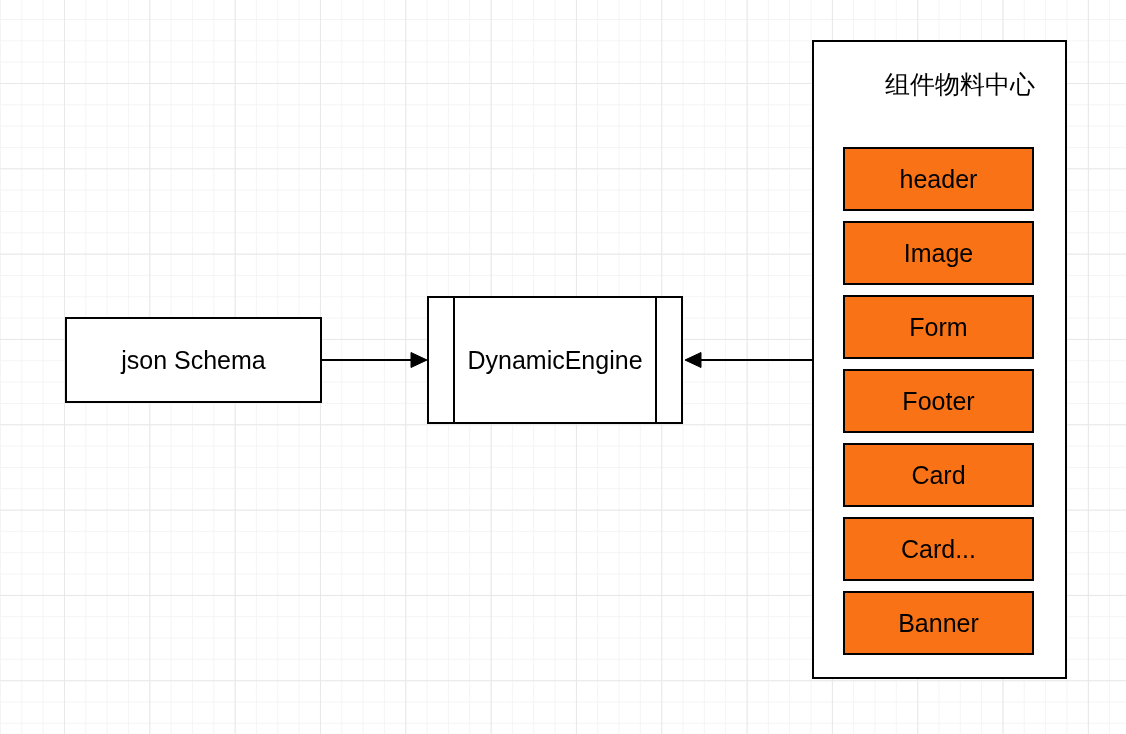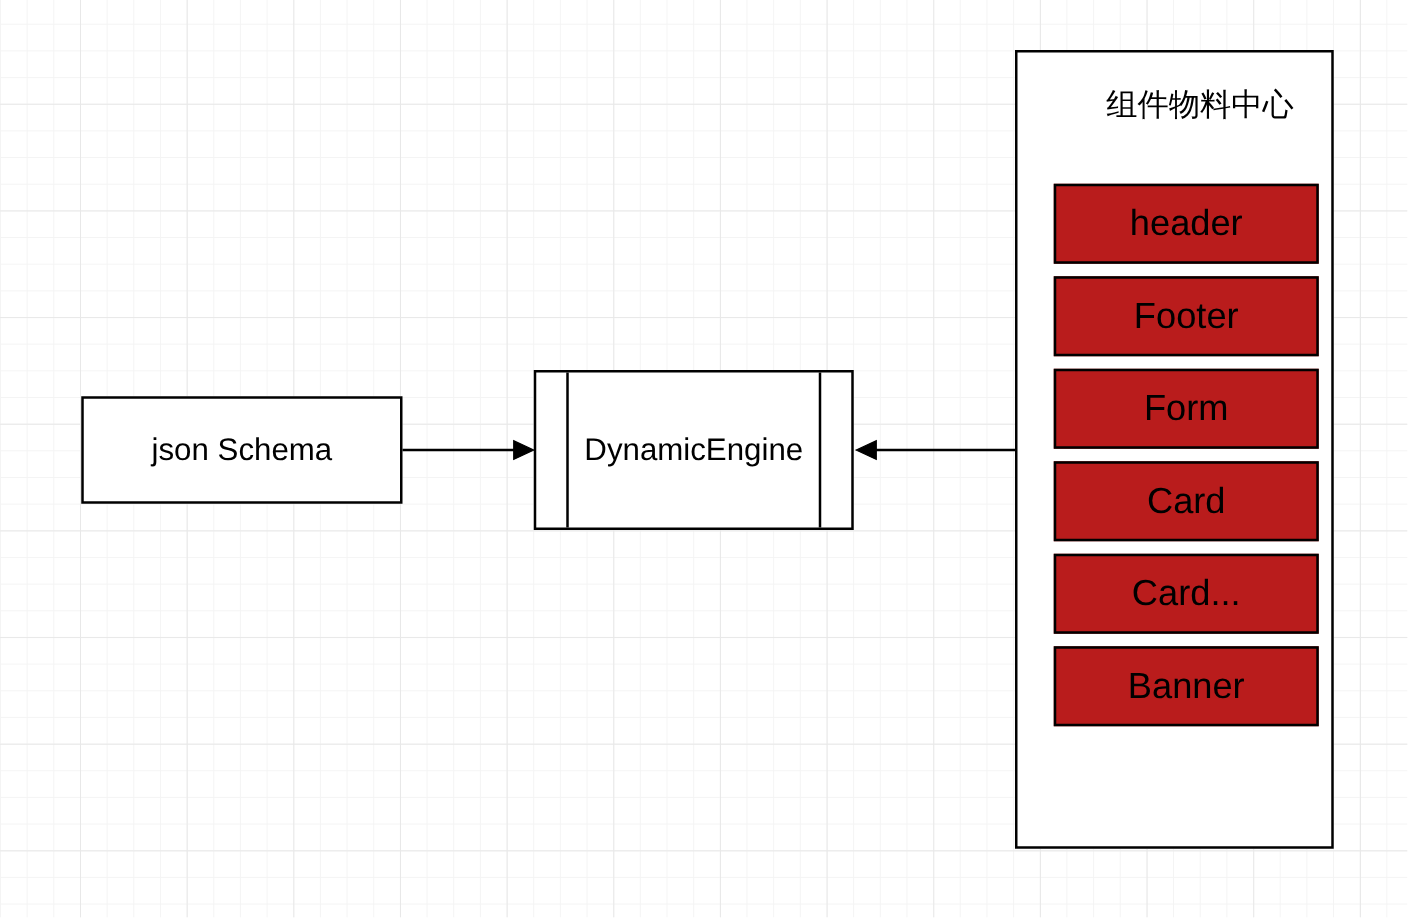--- a/index.html
+++ b/index.html
@@ -65,28 +65,28 @@
   }
   .panel-items {
     position: absolute;
     left: 29px; top: 105px;
     width: 191px;
     display: flex;
     flex-direction: column;
     gap: 10px;
   }
   .panel-item {
-    width: 212px;
+    width: 191px;
     height: 64px;
-    background: #b91c1c;
+    background: #f97316;
     border: 2px solid #000000;
     display: flex;
     align-items: center;
     justify-content: center;
-    font-size: 29px;
+    font-size: 25px;
     line-height: 1.2;
   }
 
   .edges {
     position: absolute;
     left: 0; top: 0;
     width: 1126px; height: 734px;
     pointer-events: none;
   }
 </style>
@@ -105,24 +105,27 @@
     <span>DynamicEngine</span>
   </div>
 
   <div class="panel">
     <div class="panel-title">组件物料中心</div>
     <div class="panel-items">
       <div class="panel-item">
         <span>header</span>
       </div>
       <div class="panel-item">
-        <span>Footer</span>
+        <span>Image</span>
       </div>
       <div class="panel-item">
         <span>Form</span>
+      </div>
+      <div class="panel-item">
+        <span>Footer</span>
       </div>
       <div class="panel-item">
         <span>Card</span>
       </div>
       <div class="panel-item">
         <span>Card...</span>
       </div>
       <div class="panel-item">
         <span>Banner</span>
       </div>

